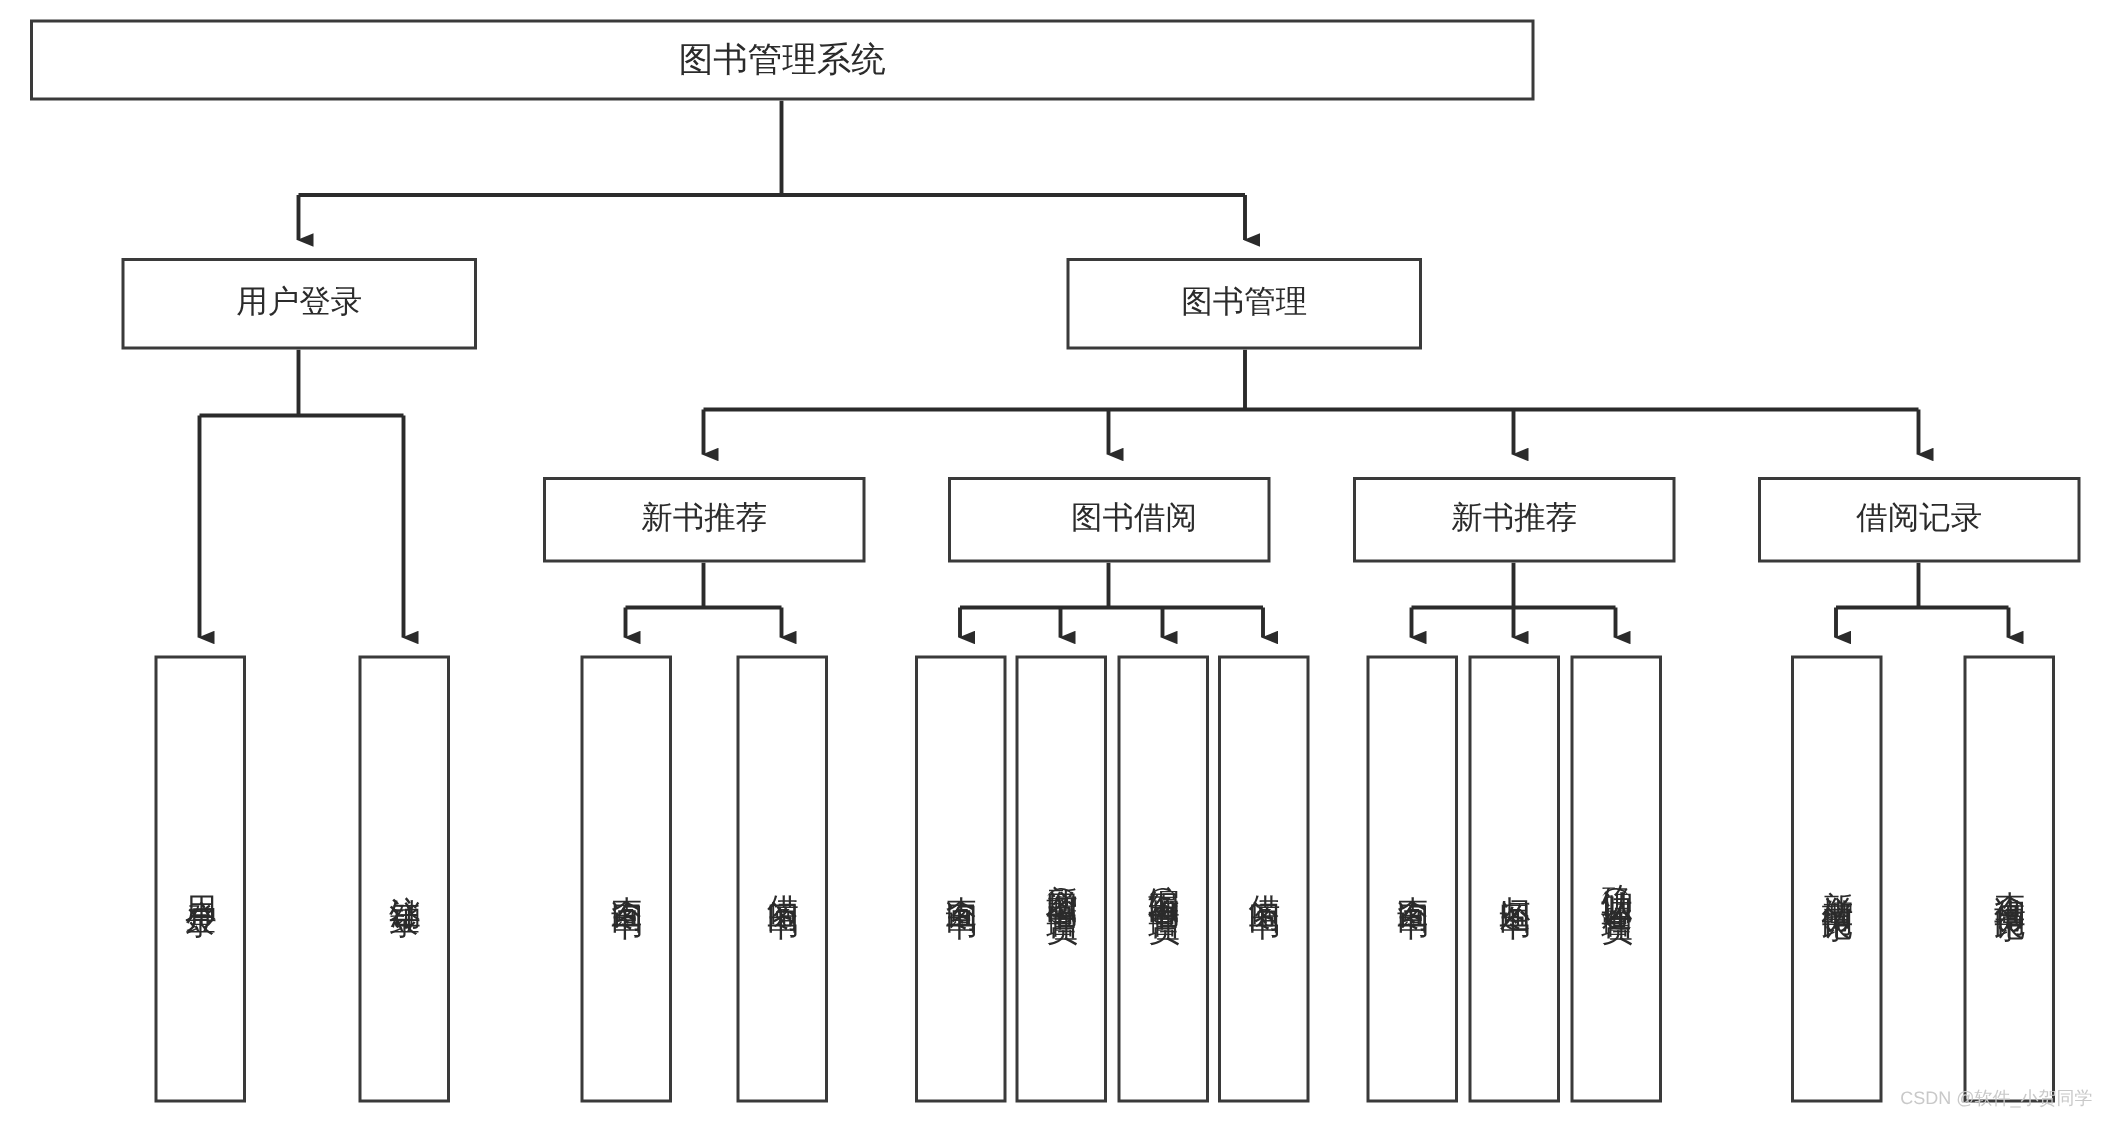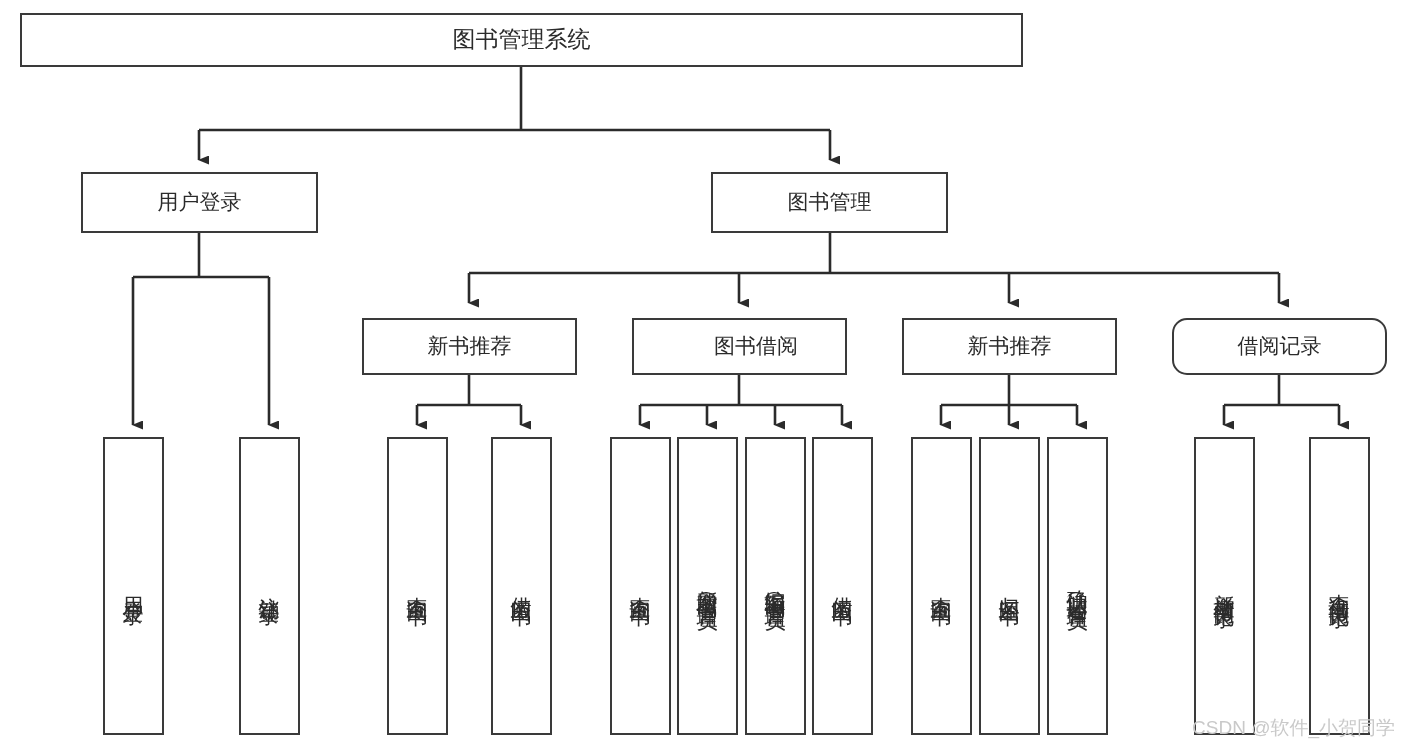--- a/index.html
+++ b/index.html
@@ -60,21 +60,21 @@
     line-height: 1.0;
     white-space: nowrap;
   }
   .node.root .node-label {
     font-size: 23px;
   }
   .watermark {
     position: absolute;
     right: 10px;
     bottom: 6px;
-    font-size: 19px;
+    font-size: 12px;
     color: #c9c9c9;
     white-space: nowrap;
     z-index: 5;
     font-family: "Liberation Sans", "DejaVu Sans", sans-serif;
     margin-left: 20px;
   }
 </style>
 </head>
 <body>
 
@@ -147,21 +147,21 @@
   </div>
 
   <div class="node horizontal" style="left:632px; top:318px; width:215px; height:57px;padding-left:33px;">
     <span class="node-label">图书借阅</span>
   </div>
 
   <div class="node horizontal" style="left:902px; top:318px; width:215px; height:57px;">
     <span class="node-label">新书推荐</span>
   </div>
 
-  <div class="node horizontal" style="left:1172px; top:318px; width:215px; height:57px;border-radius:15px;">
+  <div class="node horizontal" style="left:1172px; top:318px; width:215px; height:57px;">
     <span class="node-label">借阅记录</span>
   </div>
 
   <div class="node vertical" style="left:103px; top:437px; width:61px; height:298px;">
     <span class="node-label">用户登录</span>
   </div>
 
   <div class="node vertical" style="left:239px; top:437px; width:61px; height:298px;">
     <span class="node-label">注销登录</span>
   </div>

